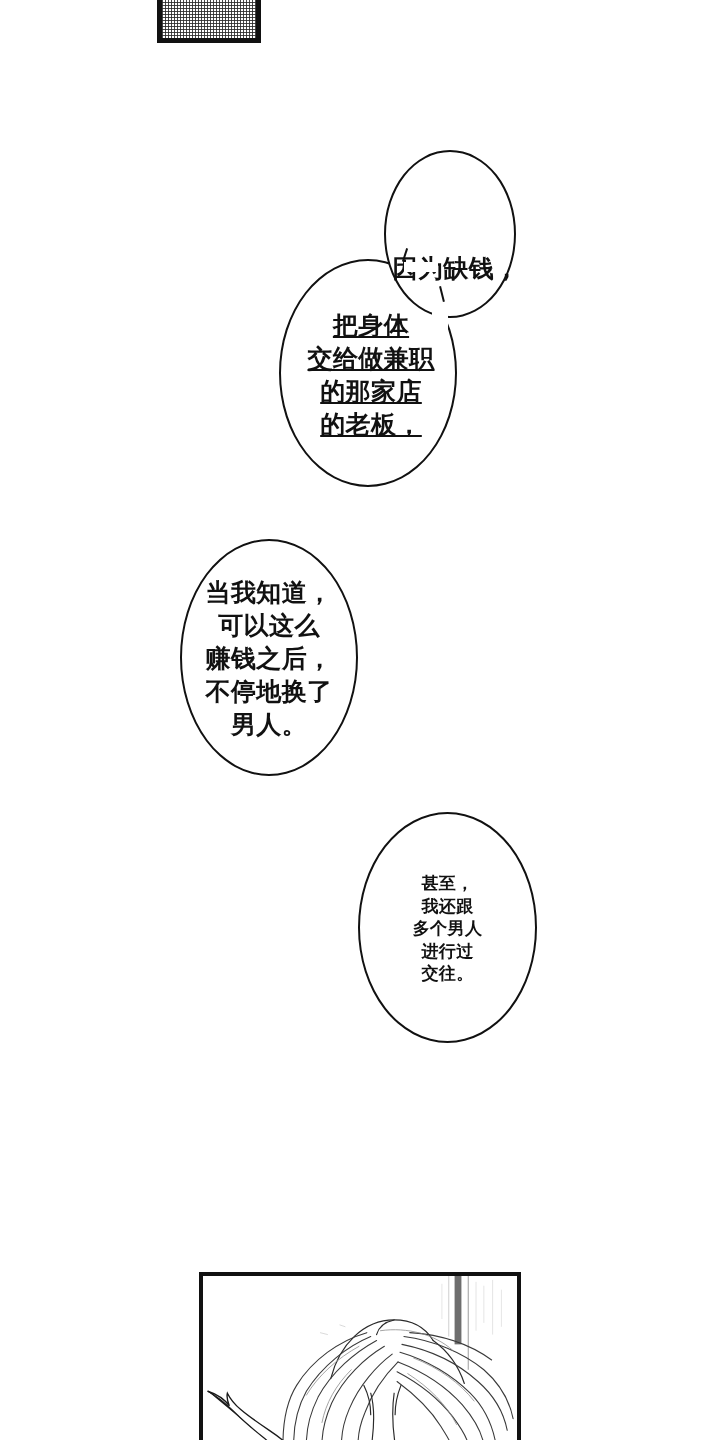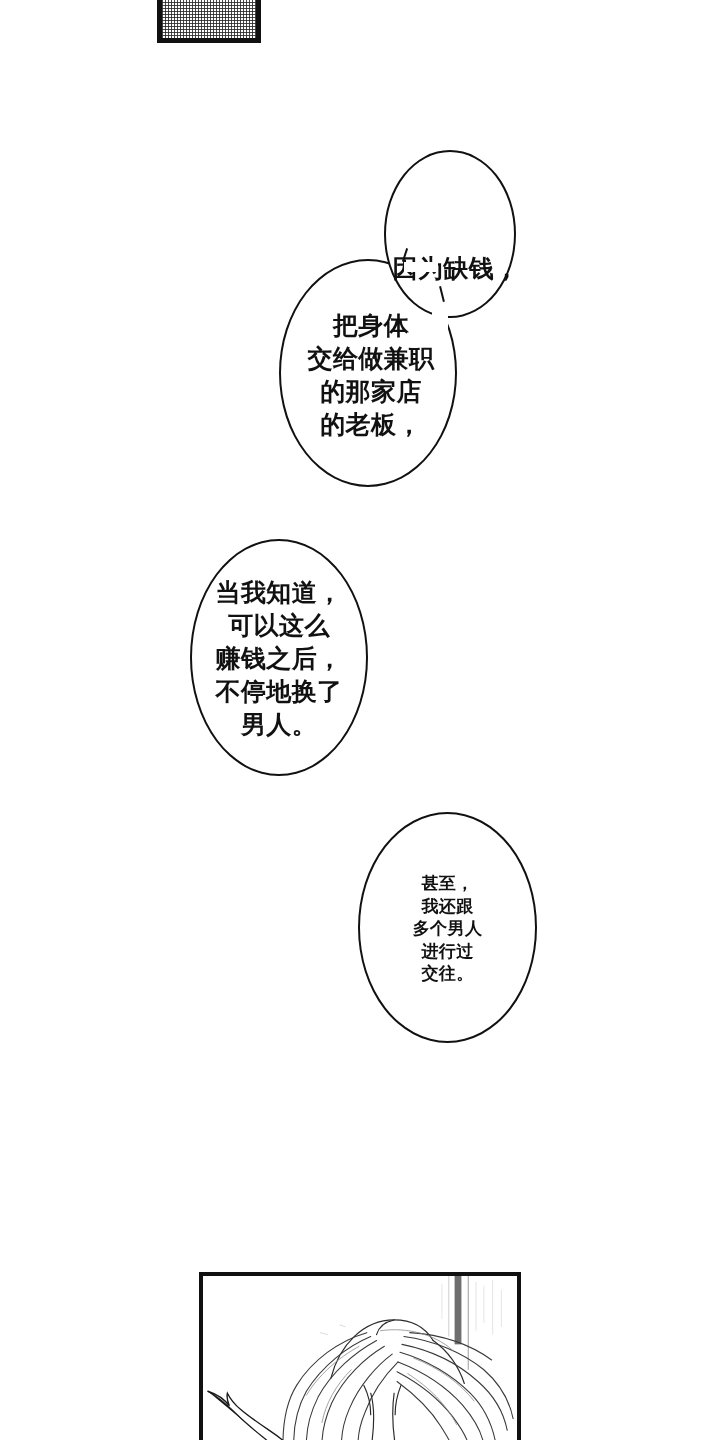--- a/index.html
+++ b/index.html
@@ -78,20 +78,21 @@
     left: 279px;
     top: 259px;
     width: 178px;
     height: 228px;
     border-radius: 50%;
     z-index: 2;
   }
   #bubble-2 .btext {
     font-size: 25px;
     transform: translate(3px, 2px);
+    text-decoration: underline;
   }
 
   
   .merge-mask {
     position: absolute;
     background: #ffffff;
     z-index: 4;
   }
   #mask-a { left: 404px; top: 262px; width: 34px;  height: 10px; }
   #mask-b { left: 432px; top: 288px; width: 16px;  height: 44px; }
@@ -100,21 +101,21 @@
   .notch {
     position: absolute;
     border-left: 2.4px solid #111111;
     z-index: 5;
   }
   #notch-1 { left: 404px; top: 248px;  height: 14px; transform: rotate(18deg); }
   #notch-2 { left: 441px; top: 286px;  height: 16px; transform: rotate(-14deg); }
 
   
   #bubble-3 {
-    left: 190px;
+    left: 180px;
     top: 539px;
     width: 178px;
     height: 237px;
     border-radius: 50%;
     z-index: 2;
   }
   #bubble-3 .btext {
     font-size: 25px;
     transform: translate(0px, 1px);
   }

